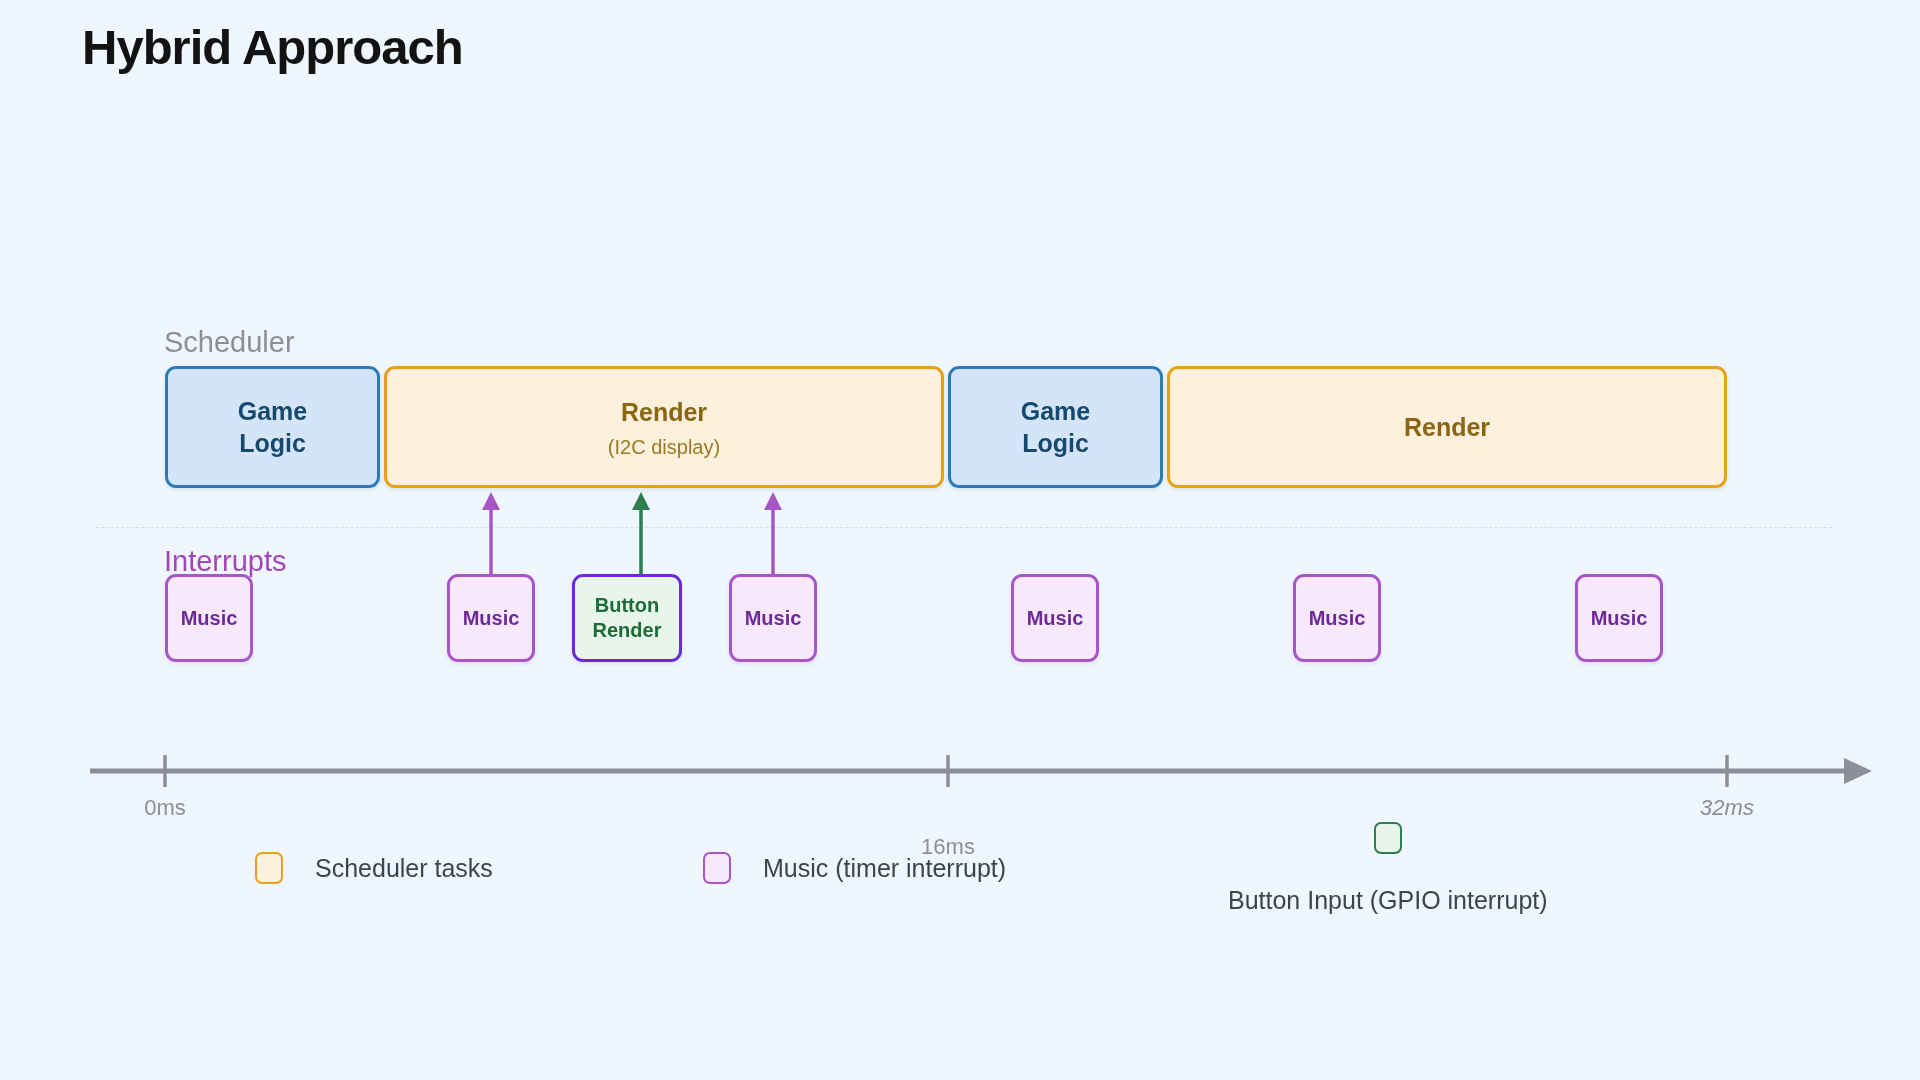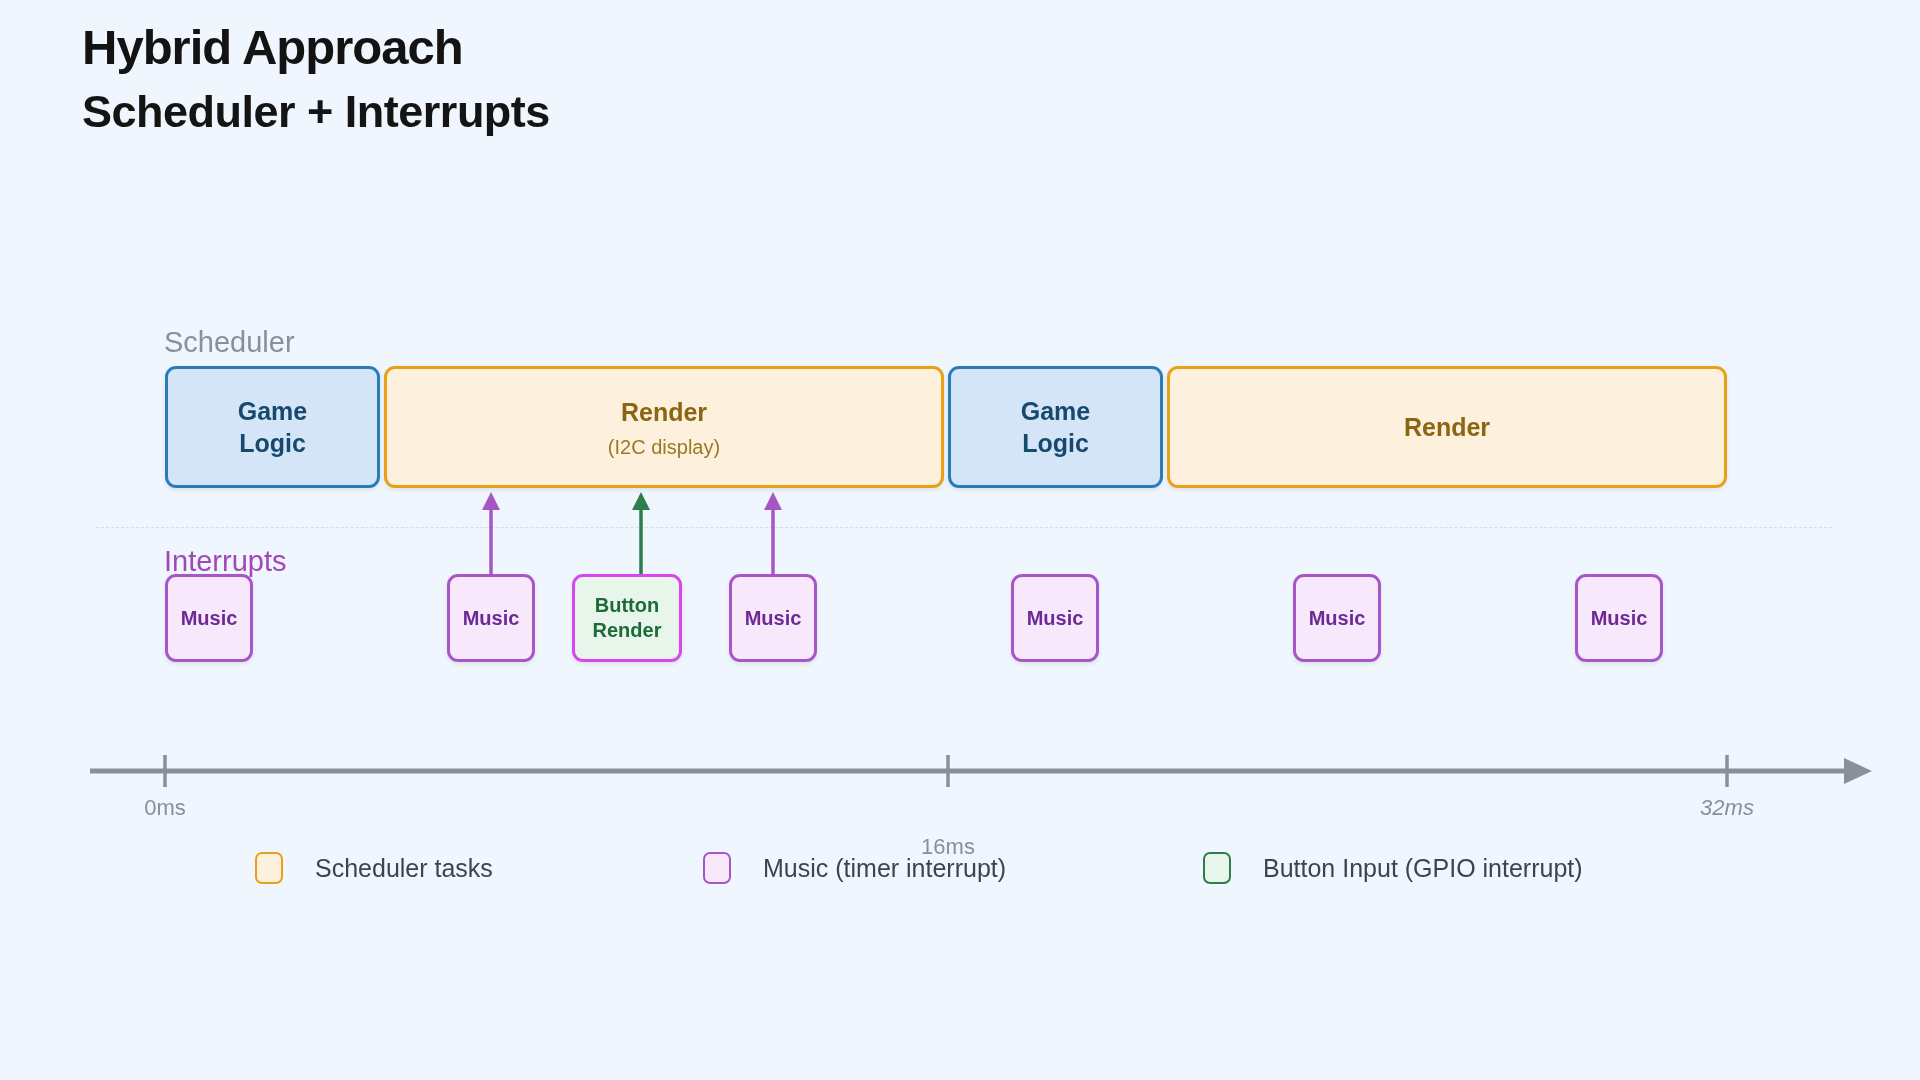--- a/index.html
+++ b/index.html
@@ -115,21 +115,21 @@
     justify-content: center;
     box-shadow: 0 2px 4px rgba(40,60,90,0.10);
   }
   .irq.music {
     background: #f7e8fb;
     border: 3px solid #a855c7;
     width: 88px;
   }
   .irq.button {
     background: #e7f5ea;
-    border: 3px solid #d946ef;
+    border: 3px solid #6d28d9;
     width: 110px;
   }
   .irq-label {
     font-size: 20px;
     font-weight: bold;
     line-height: 1.25;
     text-align: center;
     white-space: nowrap;
   }
   .irq.music .irq-label { color: #6d2a96; }
@@ -187,21 +187,20 @@
   .legend-text {
     font-size: 25px;
     color: #3c4450;
   }
 </style>
 </head>
 <body>
 
 <div id="title-block">
   <div id="page-title">Hybrid Approach</div>
-  <div id="page-subtitle">Scheduler + Interrupts</div>
 </div>
 
 <div id="stage">
 
   <div class="row-label" id="scheduler-label">Scheduler</div>
 
   <div id="row-divider"></div>
 
   <div class="row-label" id="interrupts-label">Interrupts</div>
 
@@ -277,17 +276,17 @@
 
 <div id="legend">
     <div class="legend-item" style="left: 255px;">
       <div class="legend-swatch sched"></div>
       <div class="legend-text">Scheduler tasks</div>
     </div>
     <div class="legend-item" style="left: 703px;">
       <div class="legend-swatch music"></div>
       <div class="legend-text">Music (timer interrupt)</div>
     </div>
-    <div class="legend-item" style="left: 1203px;">
+    <div class="legend-item" style="left: 1228px; flex-direction: column;">
       <div class="legend-swatch button"></div>
       <div class="legend-text">Button Input (GPIO interrupt)</div>
     </div>
   </div>
 
 </body></html>

